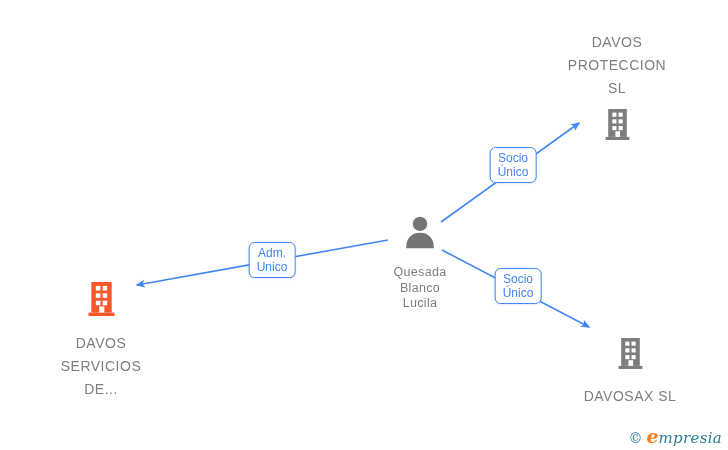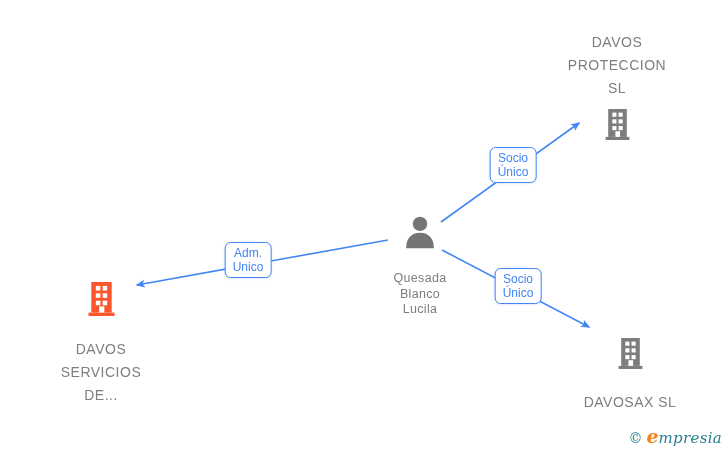--- a/index.html
+++ b/index.html
@@ -10,21 +10,21 @@
   .edge-layer{position:absolute;left:0;top:0;width:728px;height:450px;}
   .edge-layer line{stroke:#4285f4;stroke-width:1.6px;}
 
   .node{position:absolute;width:124px;display:flex;flex-direction:column;align-items:center;cursor:pointer;}
   .node-label{
     color:#7e7e7e;font-size:14px;line-height:23px;letter-spacing:.5px;
     text-align:center;white-space:pre-line;
   }
   .node-label.person{font-size:12.5px;line-height:15.5px;letter-spacing:.3px;}
   .node-label.above{margin-bottom:9px;}
-  .node-label.below{margin-top:22px;}
+  .node-label.below{margin-top:16px;}
   .icon-company{color:#7d7d7d;}
   .icon-company.highlight{color:#fa582c;}
   .icon-person{color:#757575;}
 
   .edge-label{
     position:absolute;transform:translate(-50%,-50%);
     background:#ffffff;border:1.5px solid #4285f4;border-radius:6px;
     color:#4285f4;font-size:12px;line-height:14px;text-align:center;
     padding:3px 7px;white-space:pre-line;cursor:pointer;
     box-shadow:0 1px 2px rgba(66,133,244,.15);
@@ -108,21 +108,21 @@
       <rect x="14" y="10" width="4" height="4" fill="#ffffff"></rect>
       <rect x="8" y="16.5" width="4" height="4" fill="#ffffff"></rect>
       <rect x="14" y="16.5" width="4" height="4" fill="#ffffff"></rect>
       <rect x="11" y="21.5" width="4.5" height="5.5" fill="#ffffff"></rect>
     </svg>
     <div class="node-label below">DAVOSAX SL</div>
   </div>
 
   <div class="edge-label" style="left:513px;top:165px;">Socio
 Único</div>
-  <div class="edge-label" style="left:248px;top:260px;">Adm.
+  <div class="edge-label" style="left:272px;top:260px;">Adm.
 Unico</div>
   <div class="edge-label" style="left:518px;top:286px;">Socio
 Único</div>
 
   <div class="watermark">
     <span class="wm-copy">©</span>
     <span class="wm-e">e</span>
     <span class="wm-rest">mpresia</span>
   </div>
 

